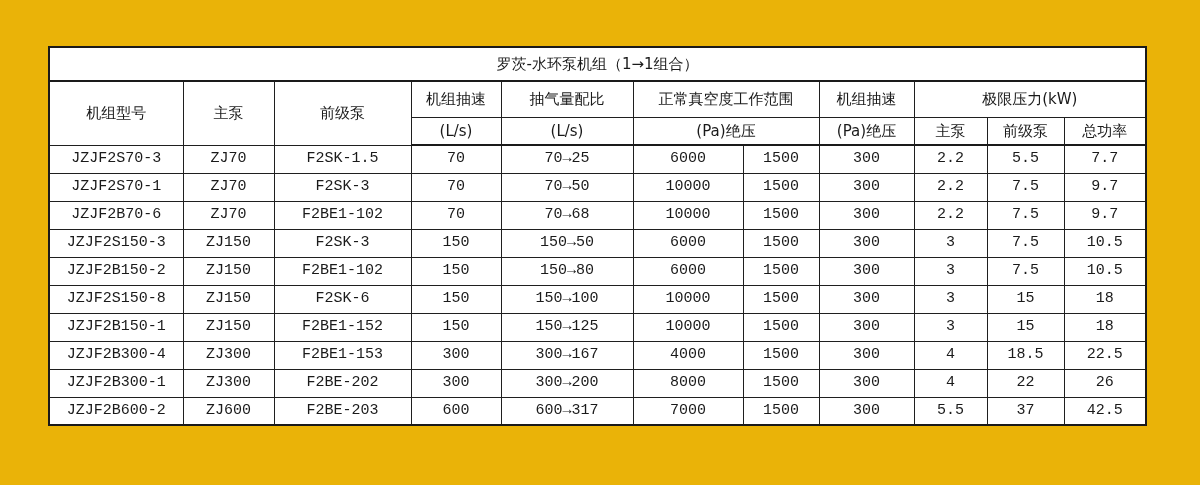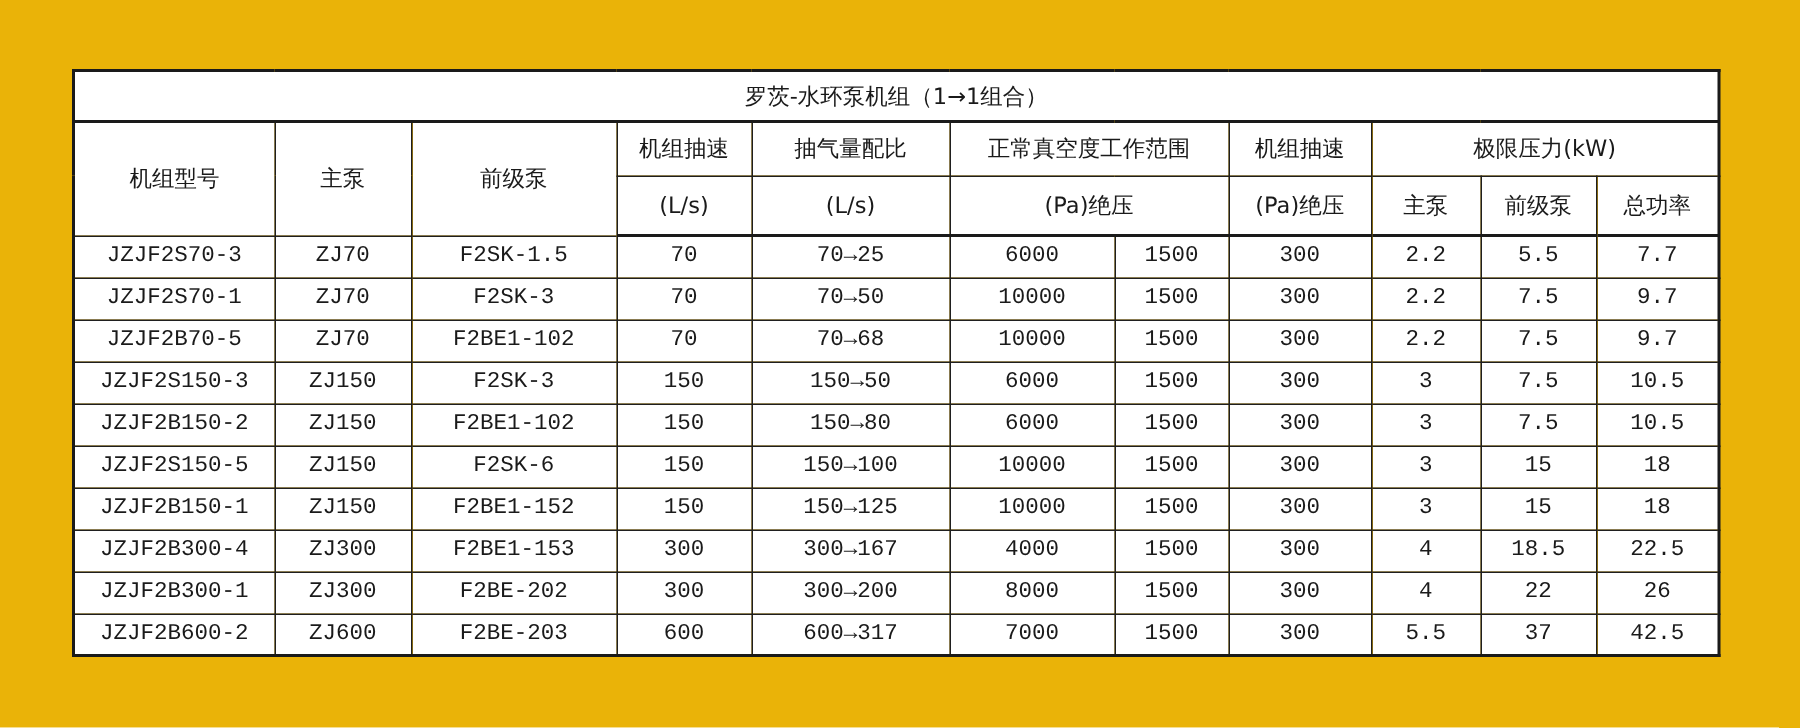--- a/index.html
+++ b/index.html
@@ -32,21 +32,21 @@
     font-size: 15px;
     line-height: 1.1;
     white-space: nowrap;
     overflow: hidden;
     color: #1a1a1a;
     background: #ffffff;
   }
   tr.title-row  { height: 34px; }
   tr.title-row td { border-bottom: 2px solid #1a1a1a; font-size: 15px; }
   tr.header-main { height: 36px; }
-  tr.header-sub  { height: 40px; }
+  tr.header-sub  { height: 28px; }
   tr.header-sub td { border-bottom: 2px solid #1a1a1a; }
   tr.data-row { height: 28px; font-family: Liberation Mono, monospace; }
 </style>
 </head>
 <body>
 
 <div class="sheet">
   <table class="spec">
     <colgroup>
       <col style="width:134px">
@@ -104,21 +104,21 @@
           <td>70</td>
           <td>70→50</td>
           <td>10000</td>
           <td>1500</td>
           <td>300</td>
           <td>2.2</td>
           <td>7.5</td>
           <td>9.7</td>
         </tr>
     <tr class="data-row">
-          <td>JZJF2B70-5</td>
+          <td>JZJF2B70-6</td>
           <td>ZJ70</td>
           <td>F2BE1-102</td>
           <td>70</td>
           <td>70→68</td>
           <td>10000</td>
           <td>1500</td>
           <td>300</td>
           <td>2.2</td>
           <td>7.5</td>
           <td>9.7</td>
@@ -143,21 +143,21 @@
           <td>150</td>
           <td>150→80</td>
           <td>6000</td>
           <td>1500</td>
           <td>300</td>
           <td>3</td>
           <td>7.5</td>
           <td>10.5</td>
         </tr>
     <tr class="data-row">
-          <td>JZJF2S150-5</td>
+          <td>JZJF2S150-8</td>
           <td>ZJ150</td>
           <td>F2SK-6</td>
           <td>150</td>
           <td>150→100</td>
           <td>10000</td>
           <td>1500</td>
           <td>300</td>
           <td>3</td>
           <td>15</td>
           <td>18</td>

